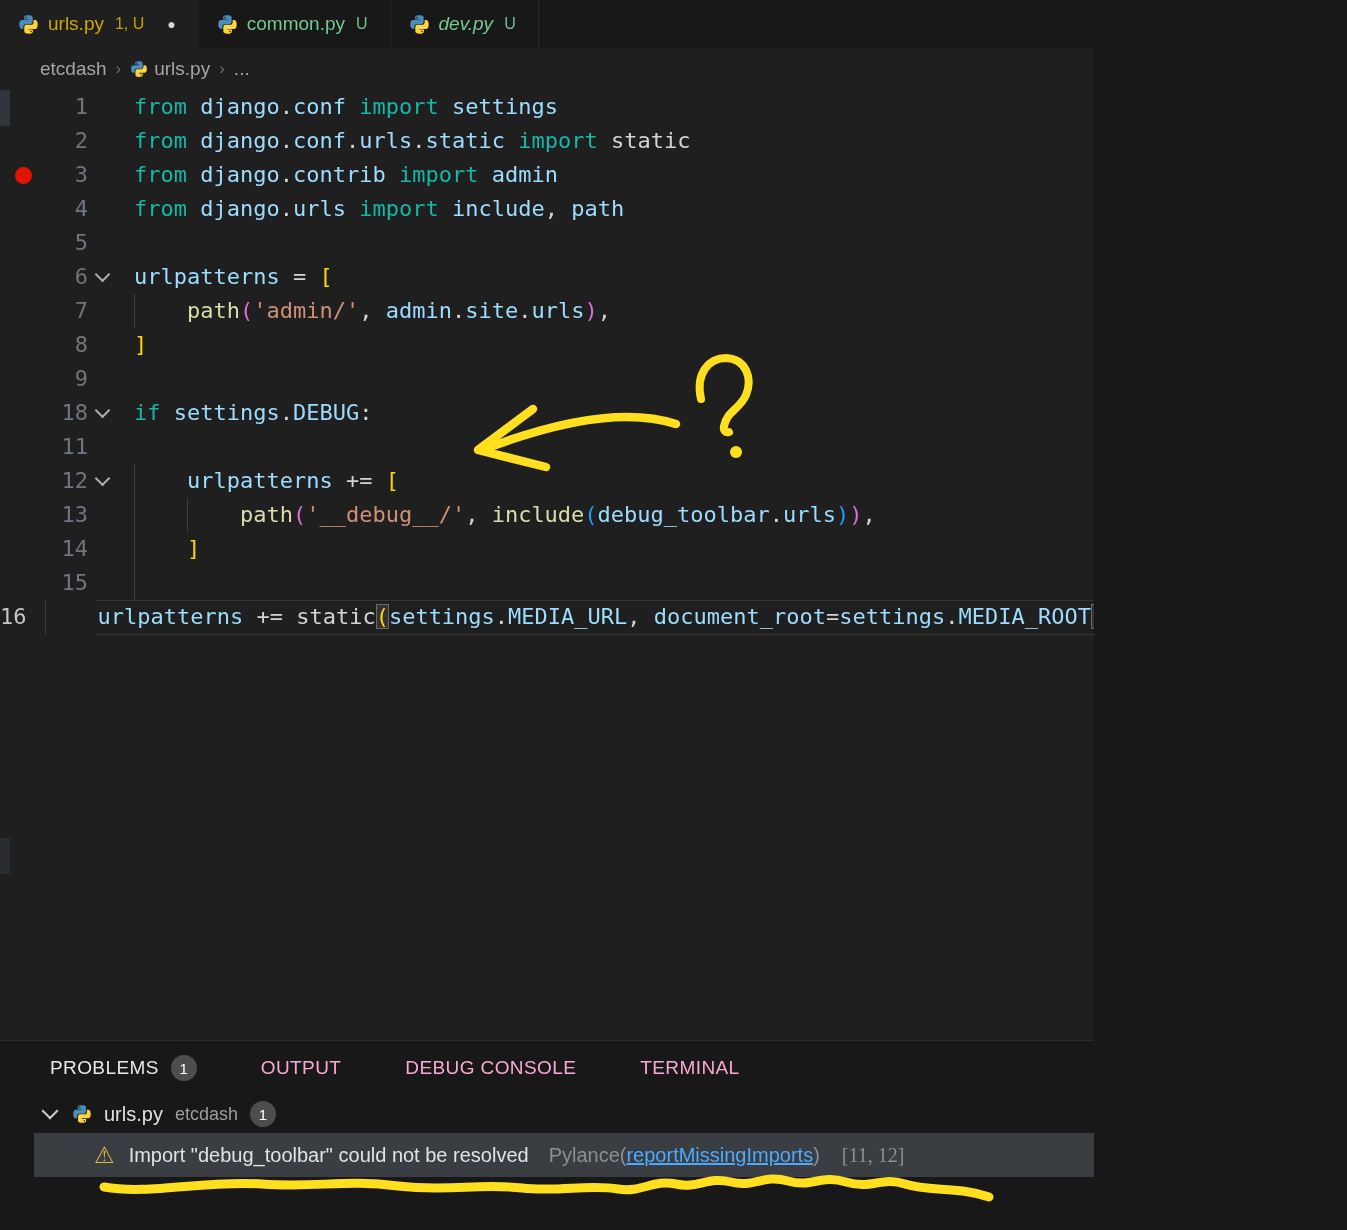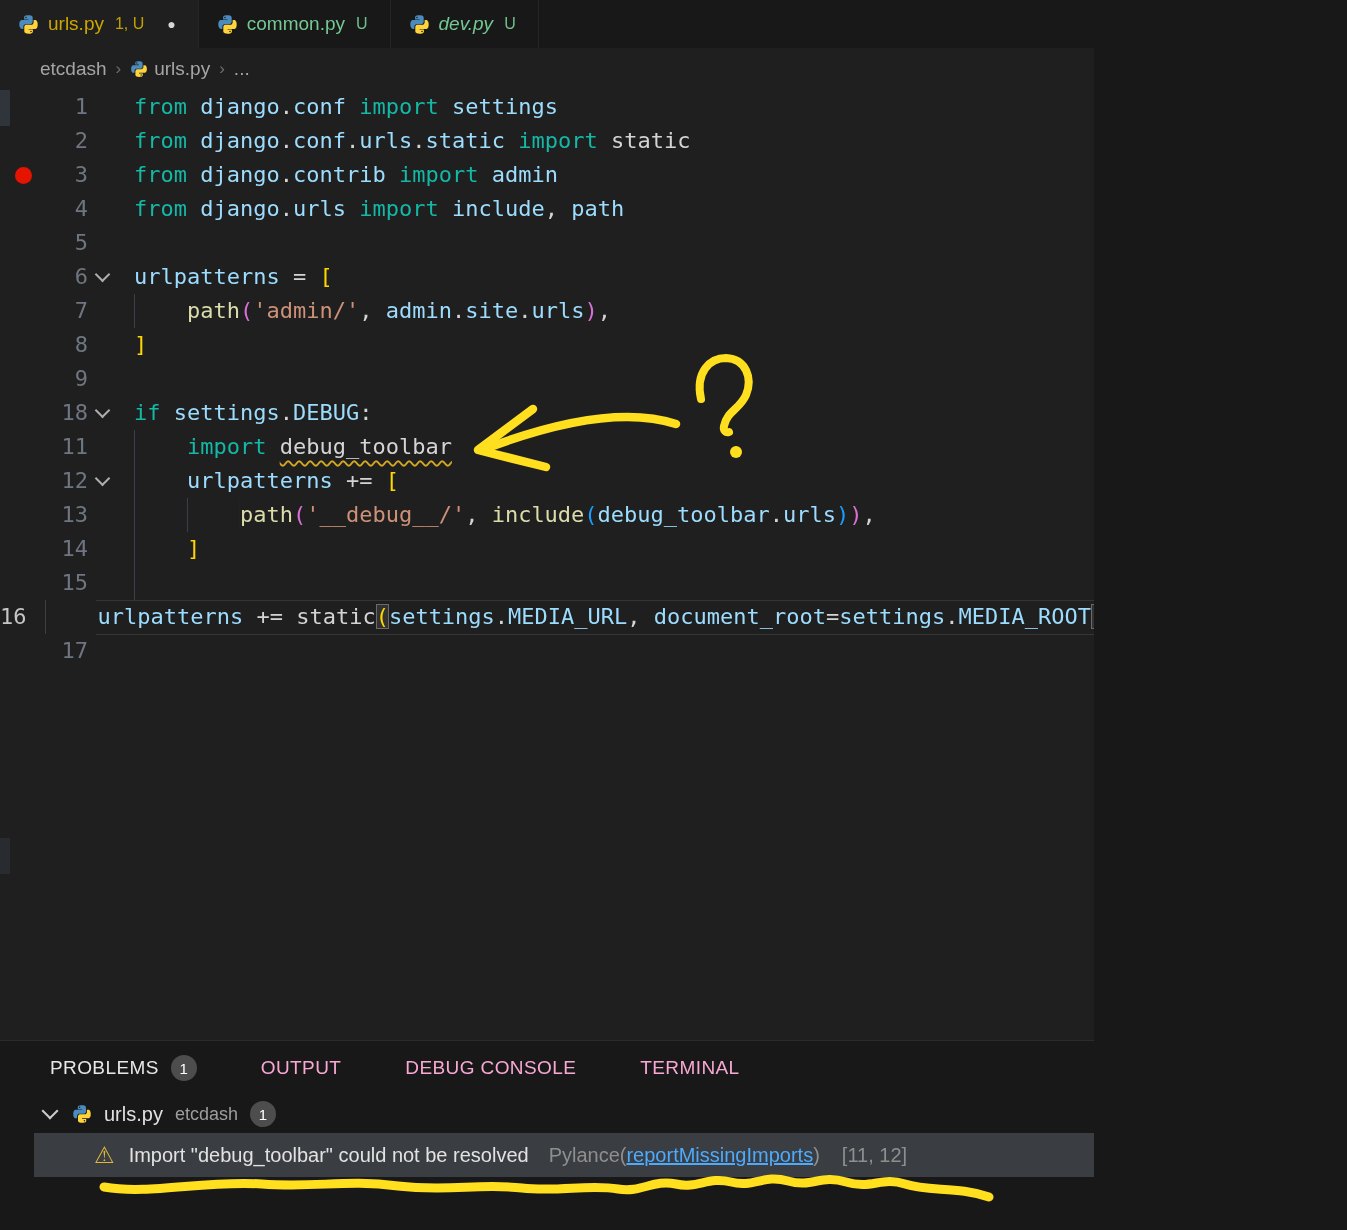--- a/index.html
+++ b/index.html
@@ -69,21 +69,21 @@
   .tree-chev{width:10px;height:10px;border-right:2px solid #cccccc;border-bottom:2px solid #cccccc;
         transform:rotate(45deg);margin-top:-6px;margin-right:4px;}
   .tree-file{color:#e0e0e0;}
   .tree-folder{color:#9d9d9d;font-size:18px;}
   .problem-row{display:flex;align-items:center;height:44px;margin-left:34px;background:#3a3d41;
                padding-left:60px;gap:10px;font-size:20px;white-space:nowrap;}
   .warn-ico{color:#ddb63c;font-size:23px;margin-right:4px;}
   .pr-msg{color:#e2e2e2;}
   .pr-src{color:#8f8f8f;margin-left:10px;text-align:right;}
   .pr-link{color:#4daafc;text-decoration:underline;cursor:pointer;}
-  .pr-pos{color:#8f8f8f;margin-left:12px;}
+  .pr-pos{color:#8f8f8f;margin-left:12px;font-family:Liberation Serif, serif;}
 
   
   .annot{position:absolute;left:0;top:0;width:1347px;height:1230px;pointer-events:none;z-index:60;}
 </style>
 </head>
 <body>
 
 <div class="app">
 
   <div class="tabbar">
@@ -206,21 +206,20 @@
           <div class="num">18</div>
           <div class="fold">
             <span class="chev"></span>
           </div>
           <div class="codeln"><span class="t-kw">if</span><span class="t-pl"> </span><span class="t-var">settings</span><span class="t-pl">.</span><span class="t-var">DEBUG</span><span class="t-pl">:</span></div>
         </div>
         <div class="line">
           <div class="glyph"></div>
           <div class="num">11</div>
           <div class="fold"></div>
-          <div class="codeln"><span class="ind" style="width: 4ch;"></span><span class="t-kw">import</span><span class="t-pl"> </span><span class="t-warn">debug_toolbar</span></div>
         </div>
         <div class="line">
           <div class="glyph"></div>
           <div class="num">12</div>
           <div class="fold">
             <span class="chev"></span>
           </div>
           <div class="codeln"><span class="ind" style="width: 4ch;"></span><span class="t-var">urlpatterns</span><span class="t-pl"> += </span><span class="t-b1">[</span></div>
         </div>
         <div class="line">
@@ -239,26 +238,20 @@
           <div class="glyph"></div>
           <div class="num">15</div>
           <div class="fold"></div>
           <div class="codeln"><span class="ind" style="width: 4ch;"></span></div>
         </div>
         <div class="line current">
           <div class="glyph"></div>
           <div class="num">16</div>
           <div class="fold"></div>
           <div class="codeln"><span class="ind" style="width: 4ch;"></span><span class="t-var">urlpatterns</span><span class="t-pl"> += </span><span class="t-wh">static</span><span class="t-bm">(</span><span class="t-var">settings</span><span class="t-pl">.</span><span class="t-var">MEDIA_URL</span><span class="t-pl">, </span><span class="t-var">document_root</span><span class="t-pl">=</span><span class="t-var">settings</span><span class="t-pl">.</span><span class="t-var">MEDIA_ROOT</span><span class="t-bm">)</span></div>
-        </div>
-        <div class="line">
-          <div class="glyph"></div>
-          <div class="num">17</div>
-          <div class="fold"></div>
-          <div class="codeln"></div>
         </div>
       </div>
     <div class="edge-mark" style="top:0;height:36px;"></div>
     <div class="edge-mark" style="top:748px;height:36px;opacity:.45;"></div>
   </div>
 
   <div class="panel">
     <div class="panel-tabs">
       <div class="ptab active">
         <span>PROBLEMS</span>

